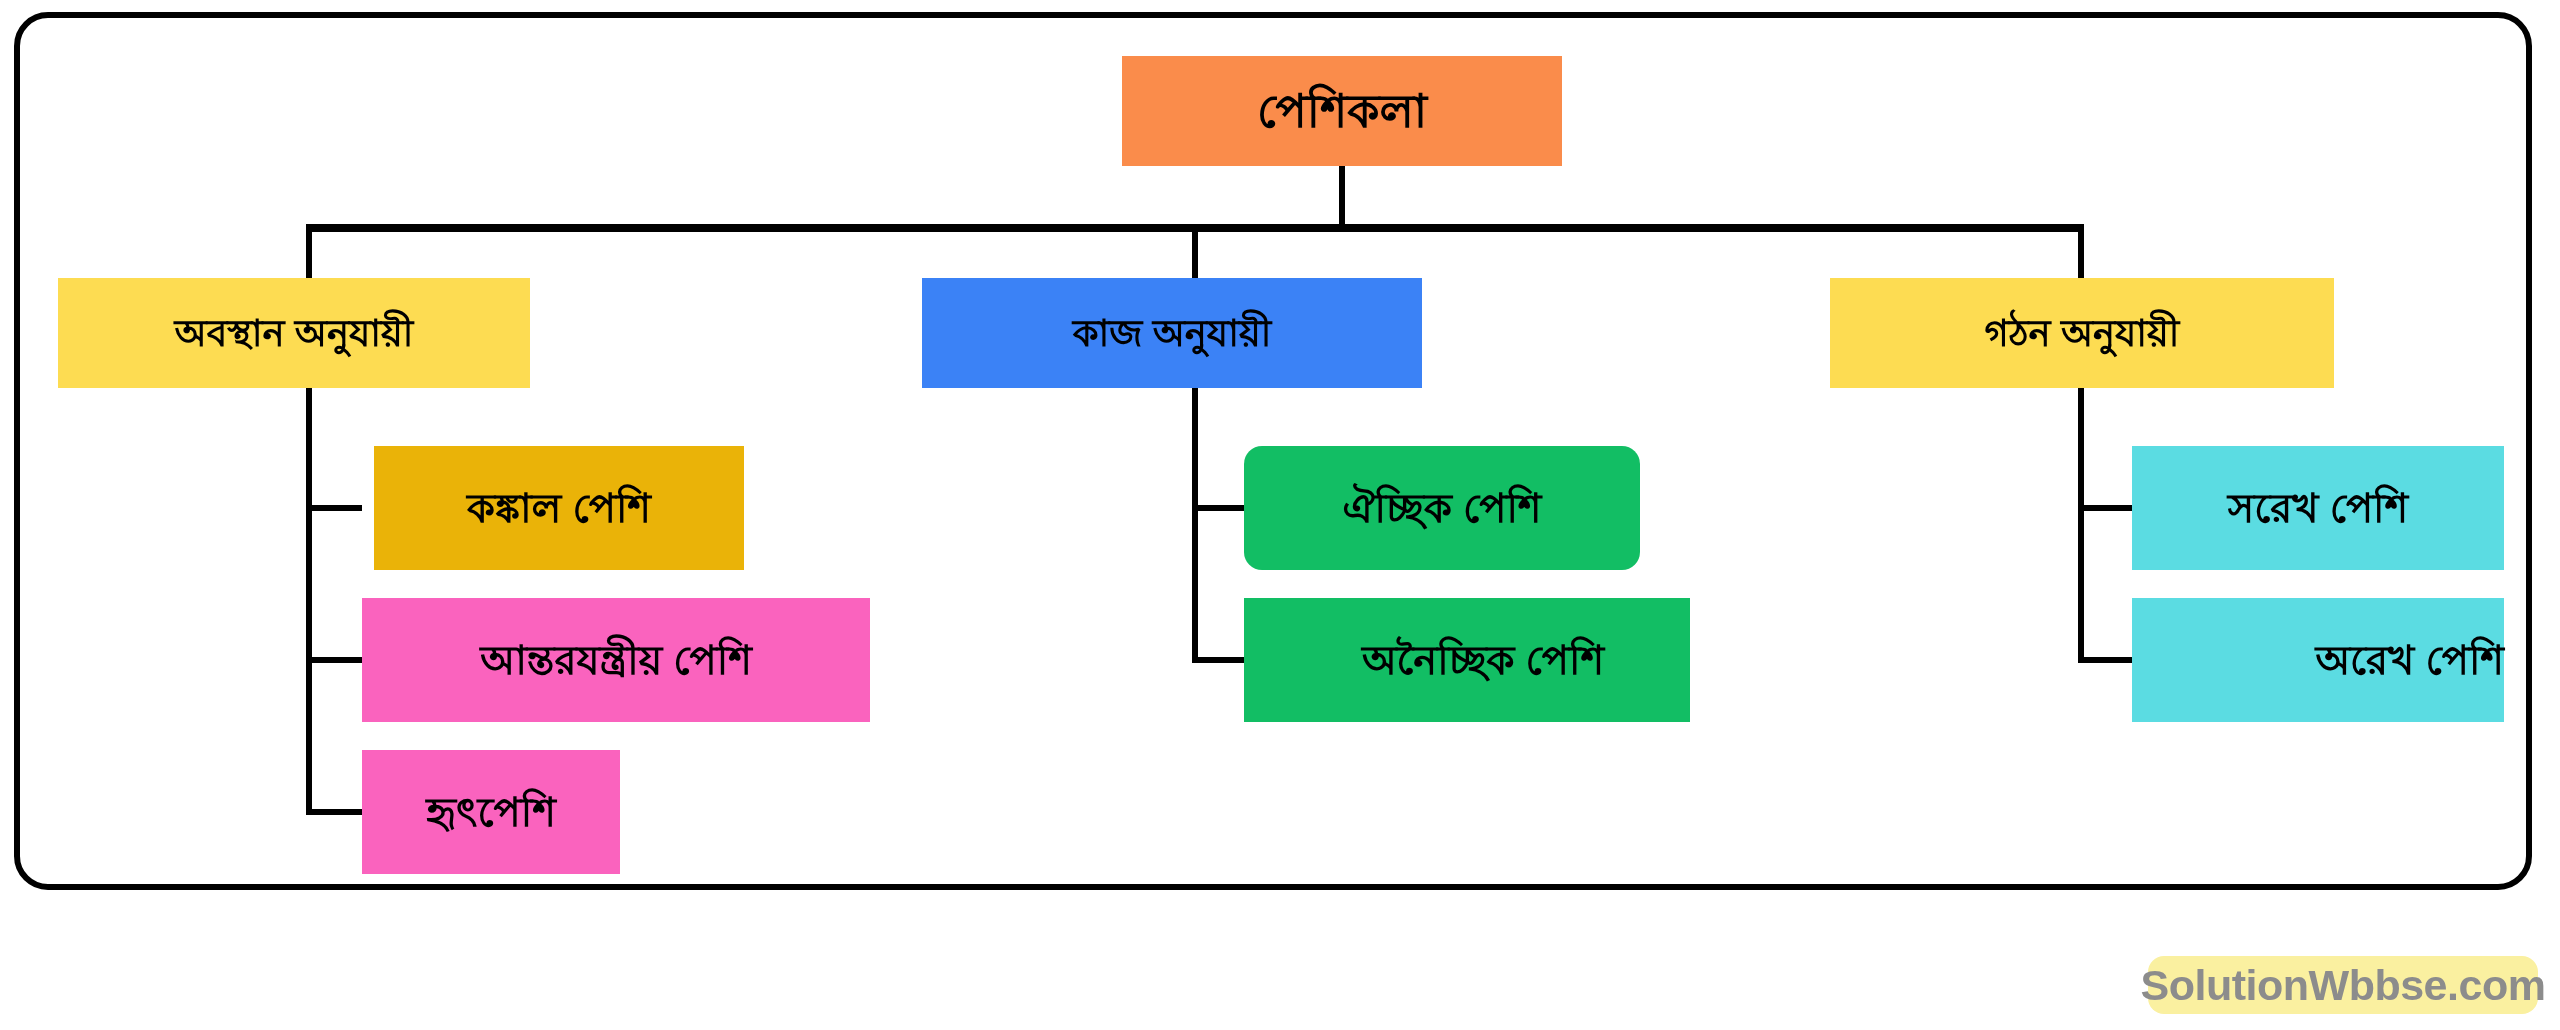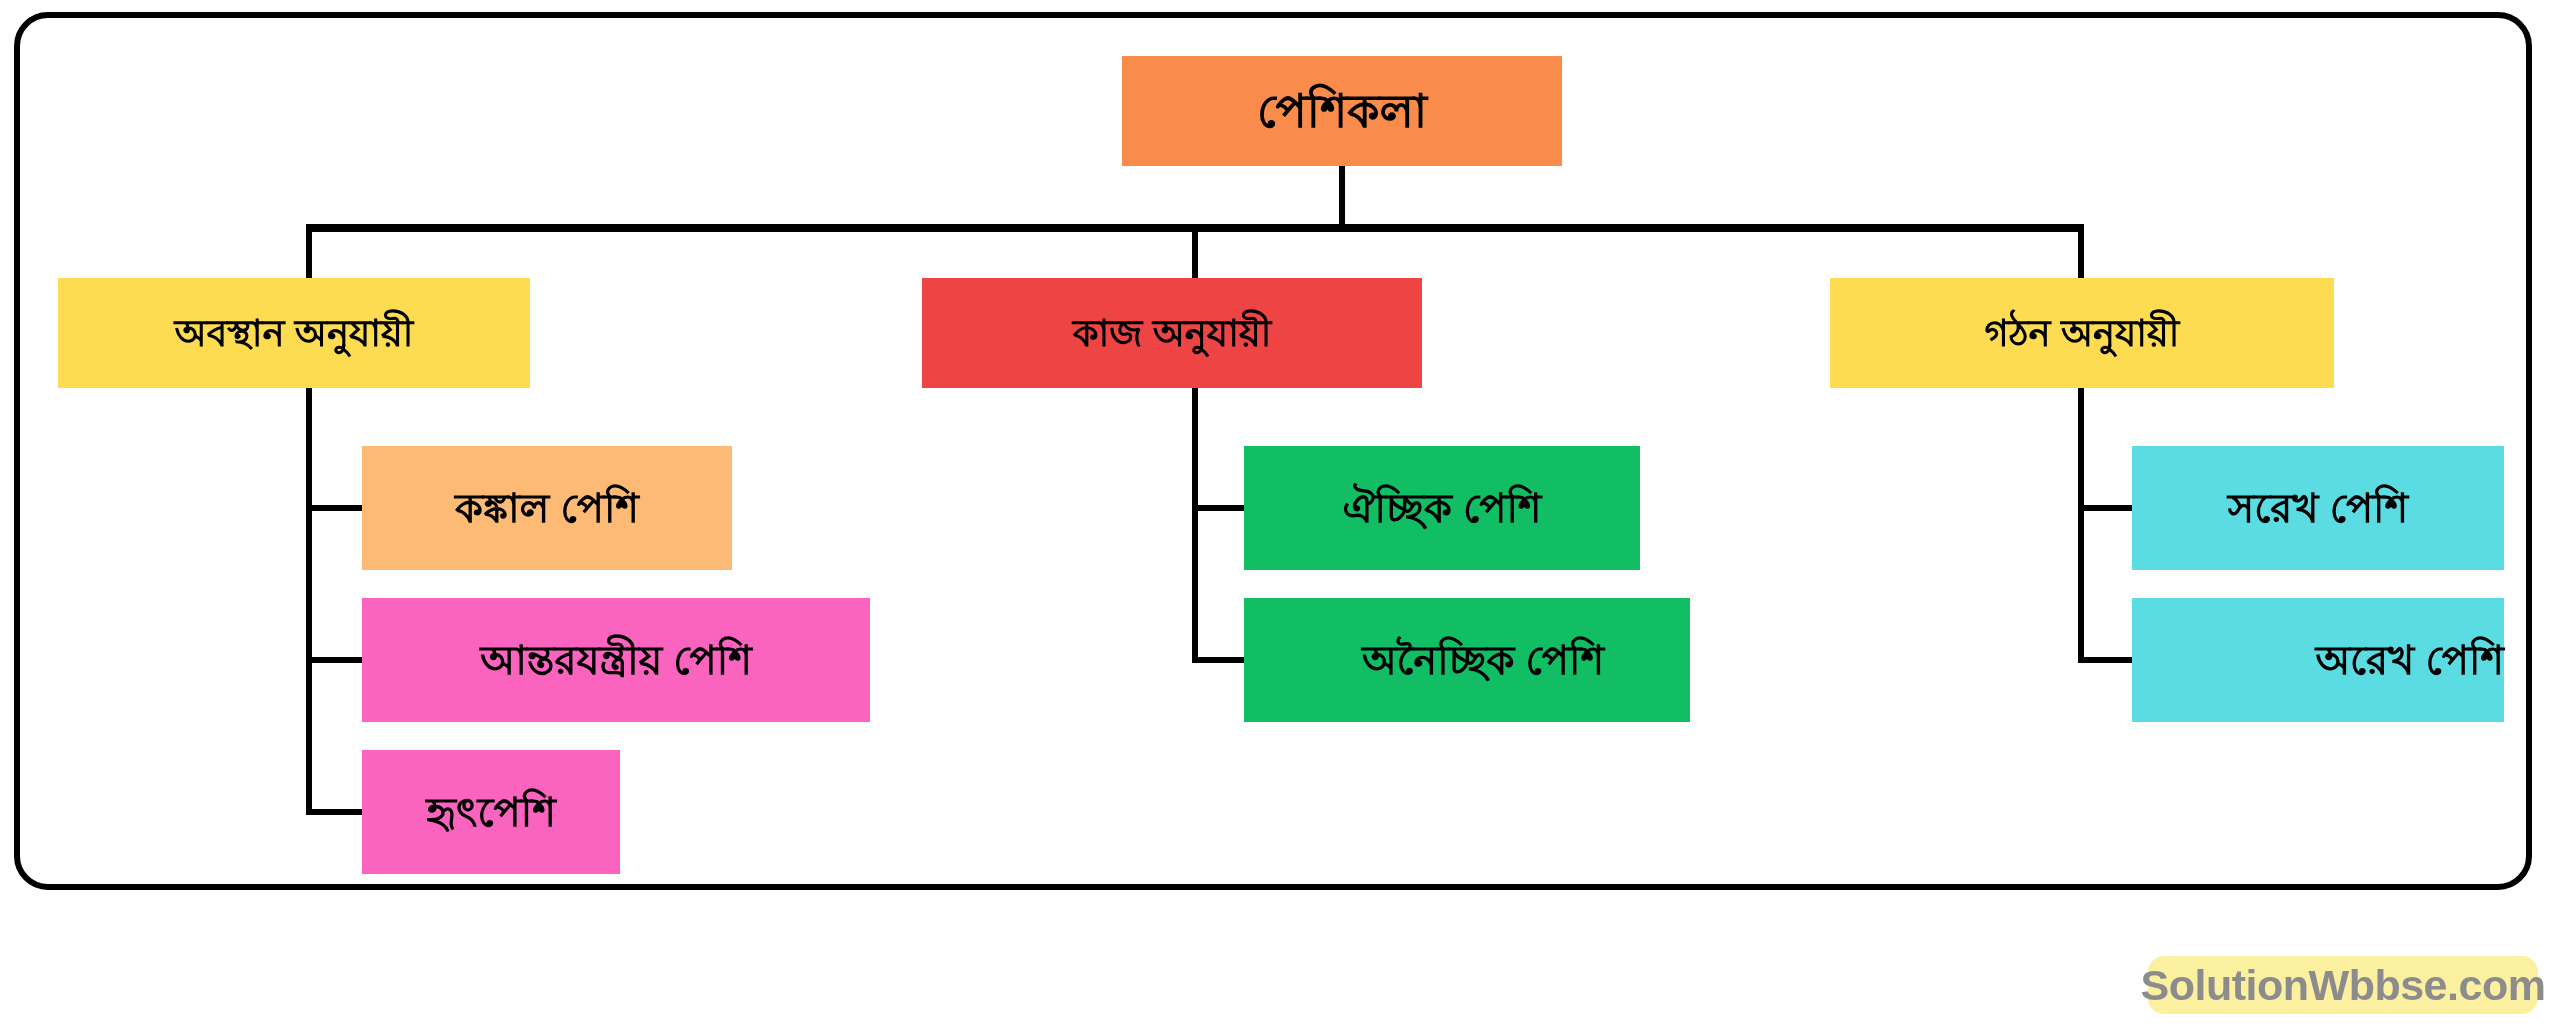--- a/index.html
+++ b/index.html
@@ -67,38 +67,38 @@
         <span>পেশিকলা</span>
       </div>
       <div class="vline" style="left: 1339px; top: 166px; height: 60px;"></div>
       <div class="busbar" style="left: 306px; top: 224px; width: 1778px;"></div>
       <div class="node cat" style="left: 58px; top: 278px; width: 472px; height: 110px; background: rgb(253, 220, 82);">
         <span>অবস্থান অনুযায়ী</span>
       </div>
       <div class="vline" style="left: 306px; top: 224px; height: 54px;"></div>
       <div class="vline" style="left: 306px; top: 388px; height: 427px;"></div>
       <div class="hline" style="left: 306px; top: 505px; width: 56px;"></div>
-      <div class="node leaf" style="left: 362px; top: 446px; width: 370px; height: 124px; background: #fdba74;">
+      <div class="node leaf" style="left: 374px; top: 446px; width: 370px; height: 124px; background: #eab308;">
         <span>কঙ্কাল পেশি</span>
       </div>
       <div class="hline" style="left: 306px; top: 657px; width: 56px;"></div>
       <div class="node leaf" style="left: 362px; top: 598px; width: 508px; height: 124px; background: rgb(250, 99, 190);">
         <span>আন্তরযন্ত্রীয় পেশি</span>
       </div>
       <div class="hline" style="left: 306px; top: 809px; width: 56px;"></div>
       <div class="node leaf" style="left: 362px; top: 750px; width: 258px; height: 124px; background: rgb(250, 99, 190);">
         <span>হৃৎপেশি</span>
       </div>
-      <div class="node cat" style="left: 922px; top: 278px; width: 500px; height: 110px; background: #ef4444;">
+      <div class="node cat" style="left: 922px; top: 278px; width: 500px; height: 110px; background: #3b82f6;">
         <span>কাজ অনুযায়ী</span>
       </div>
       <div class="vline" style="left: 1192px; top: 224px; height: 54px;"></div>
       <div class="vline" style="left: 1192px; top: 388px; height: 275px;"></div>
       <div class="hline" style="left: 1192px; top: 505px; width: 52px;"></div>
-      <div class="node leaf" style="left: 1244px; top: 446px; width: 396px; height: 124px; background: rgb(18, 190, 100);">
+      <div class="node leaf" style="left: 1244px; top: 446px; width: 396px; height: 124px; background: rgb(18, 190, 100); border-radius: 18px;">
         <span>ঐচ্ছিক পেশি</span>
       </div>
       <div class="hline" style="left: 1192px; top: 657px; width: 52px;"></div>
       <div class="node leaf" style="left: 1244px; top: 598px; width: 446px; height: 124px; background: rgb(18, 190, 100); padding-left: 32px;">
         <span>অনৈচ্ছিক পেশি</span>
       </div>
       <div class="node cat" style="left: 1830px; top: 278px; width: 504px; height: 110px; background: rgb(253, 220, 82);">
         <span>গঠন অনুযায়ী</span>
       </div>
       <div class="vline" style="left: 2078px; top: 224px; height: 54px;"></div>

